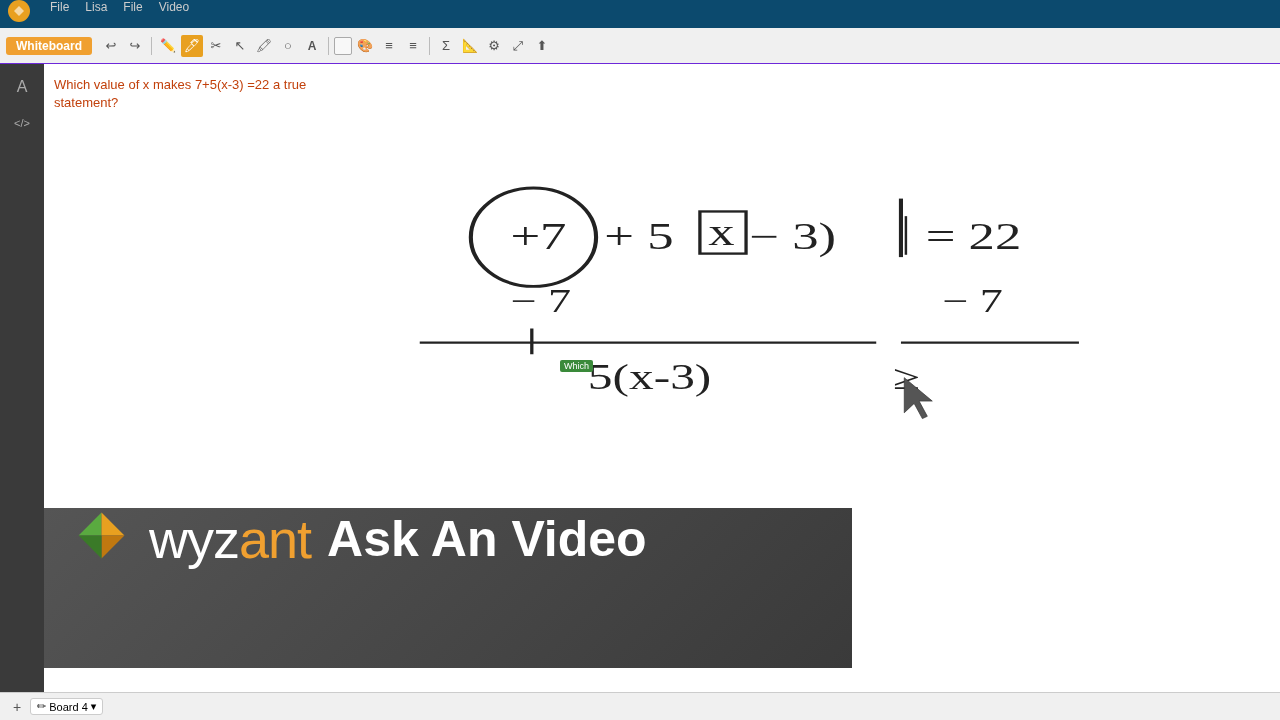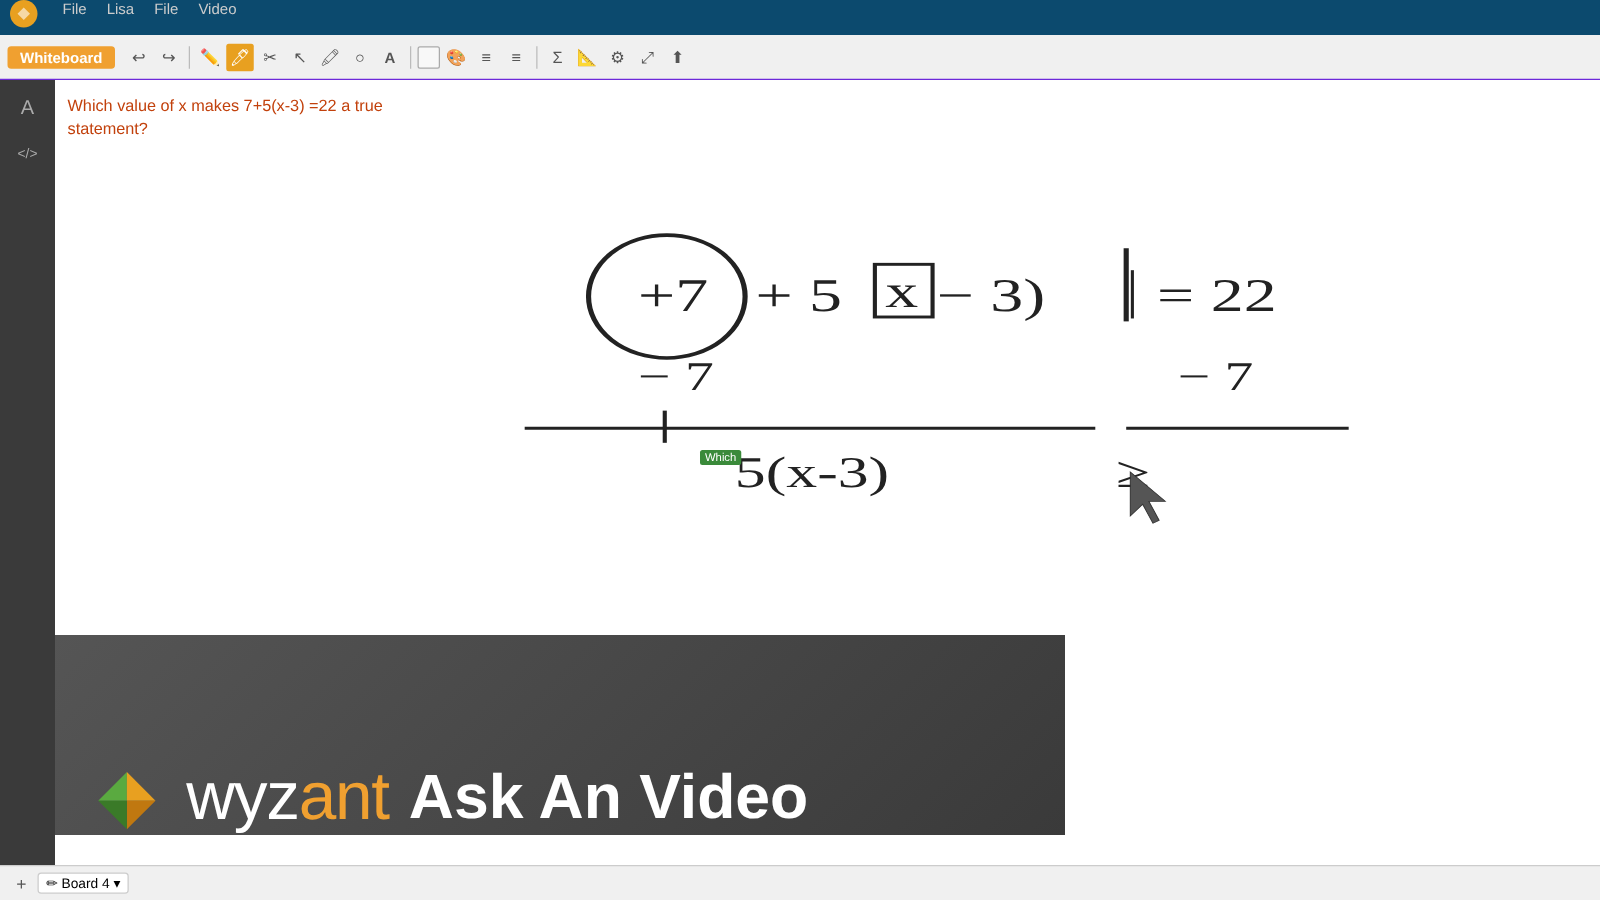--- a/index.html
+++ b/index.html
@@ -161,21 +161,21 @@
 
     
     #bottom-banner {
       position: absolute;
       bottom: 28px;
       left: 0;
       width: 808px;
       height: 160px;
       background: linear-gradient(135deg, #555 0%, #3a3a3a 100%);
       display: flex;
-      align-items: flex-end;
+      align-items: flex-start;
       padding: 0 30px;
       gap: 20px;
     }
     #wyzant-text {
       font-size: 52px;
       font-weight: 300;
       color: #fff;
       letter-spacing: -1px;
     }
     #wyzant-text span.orange { color: #f0a030; }

